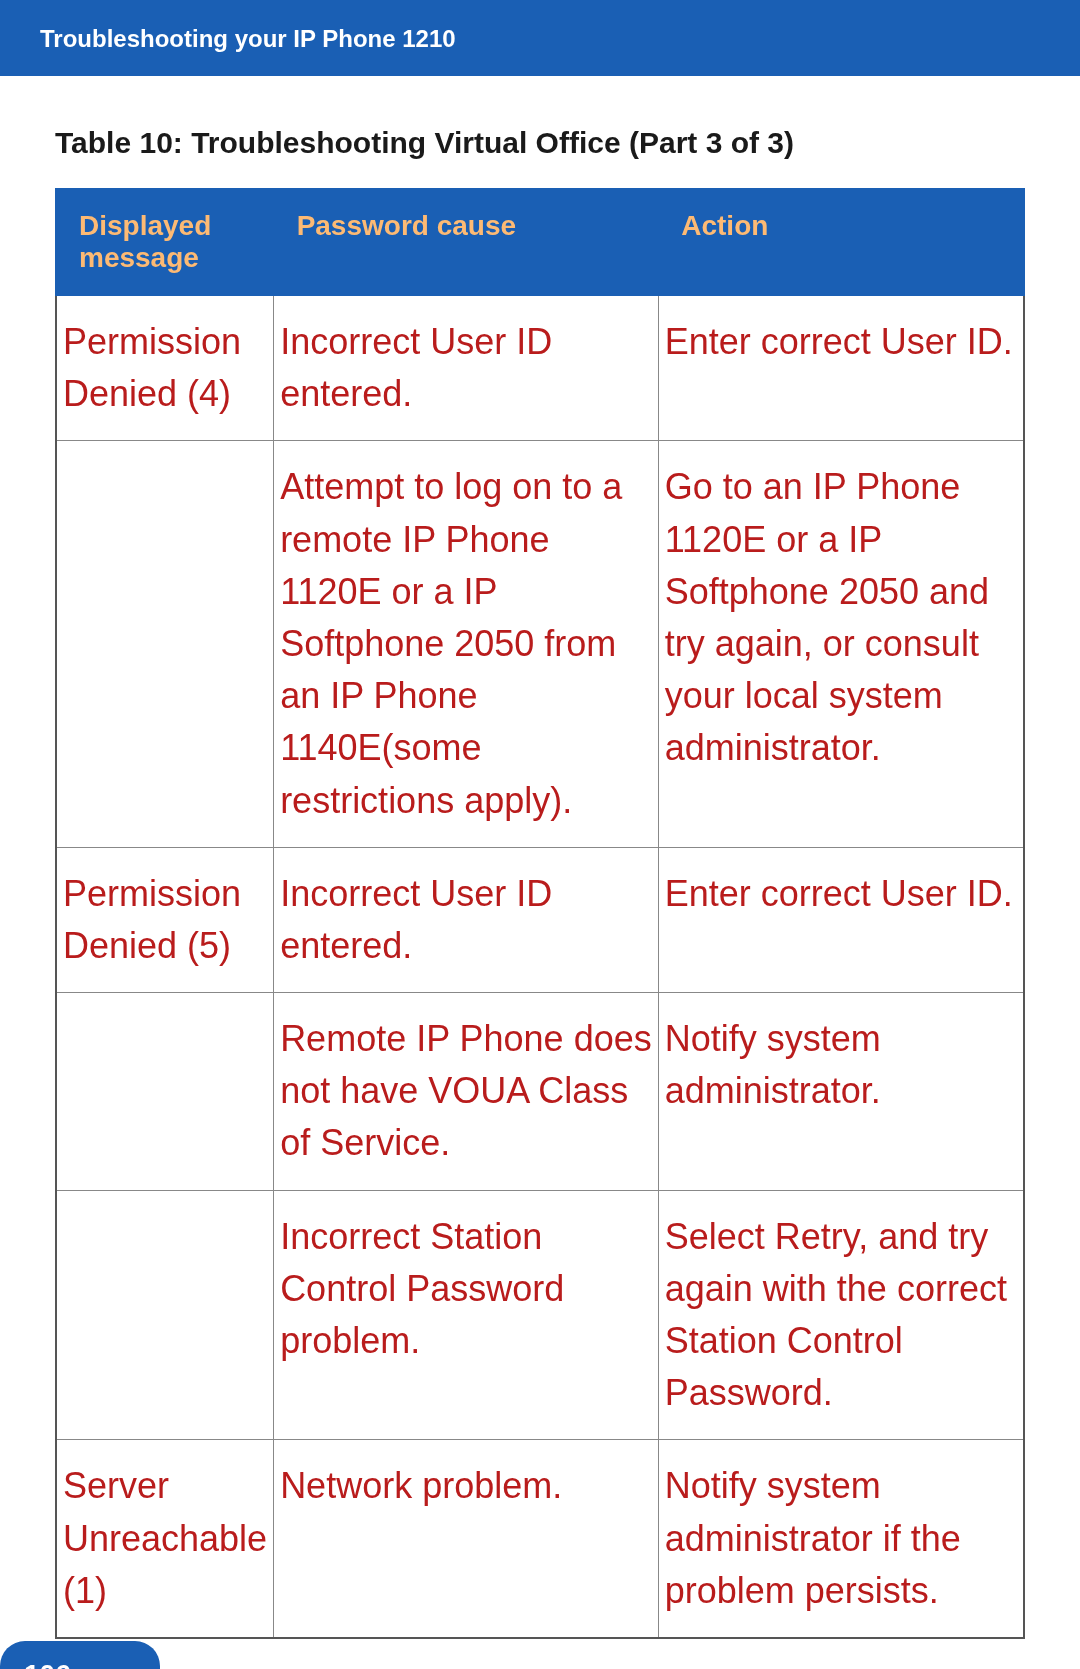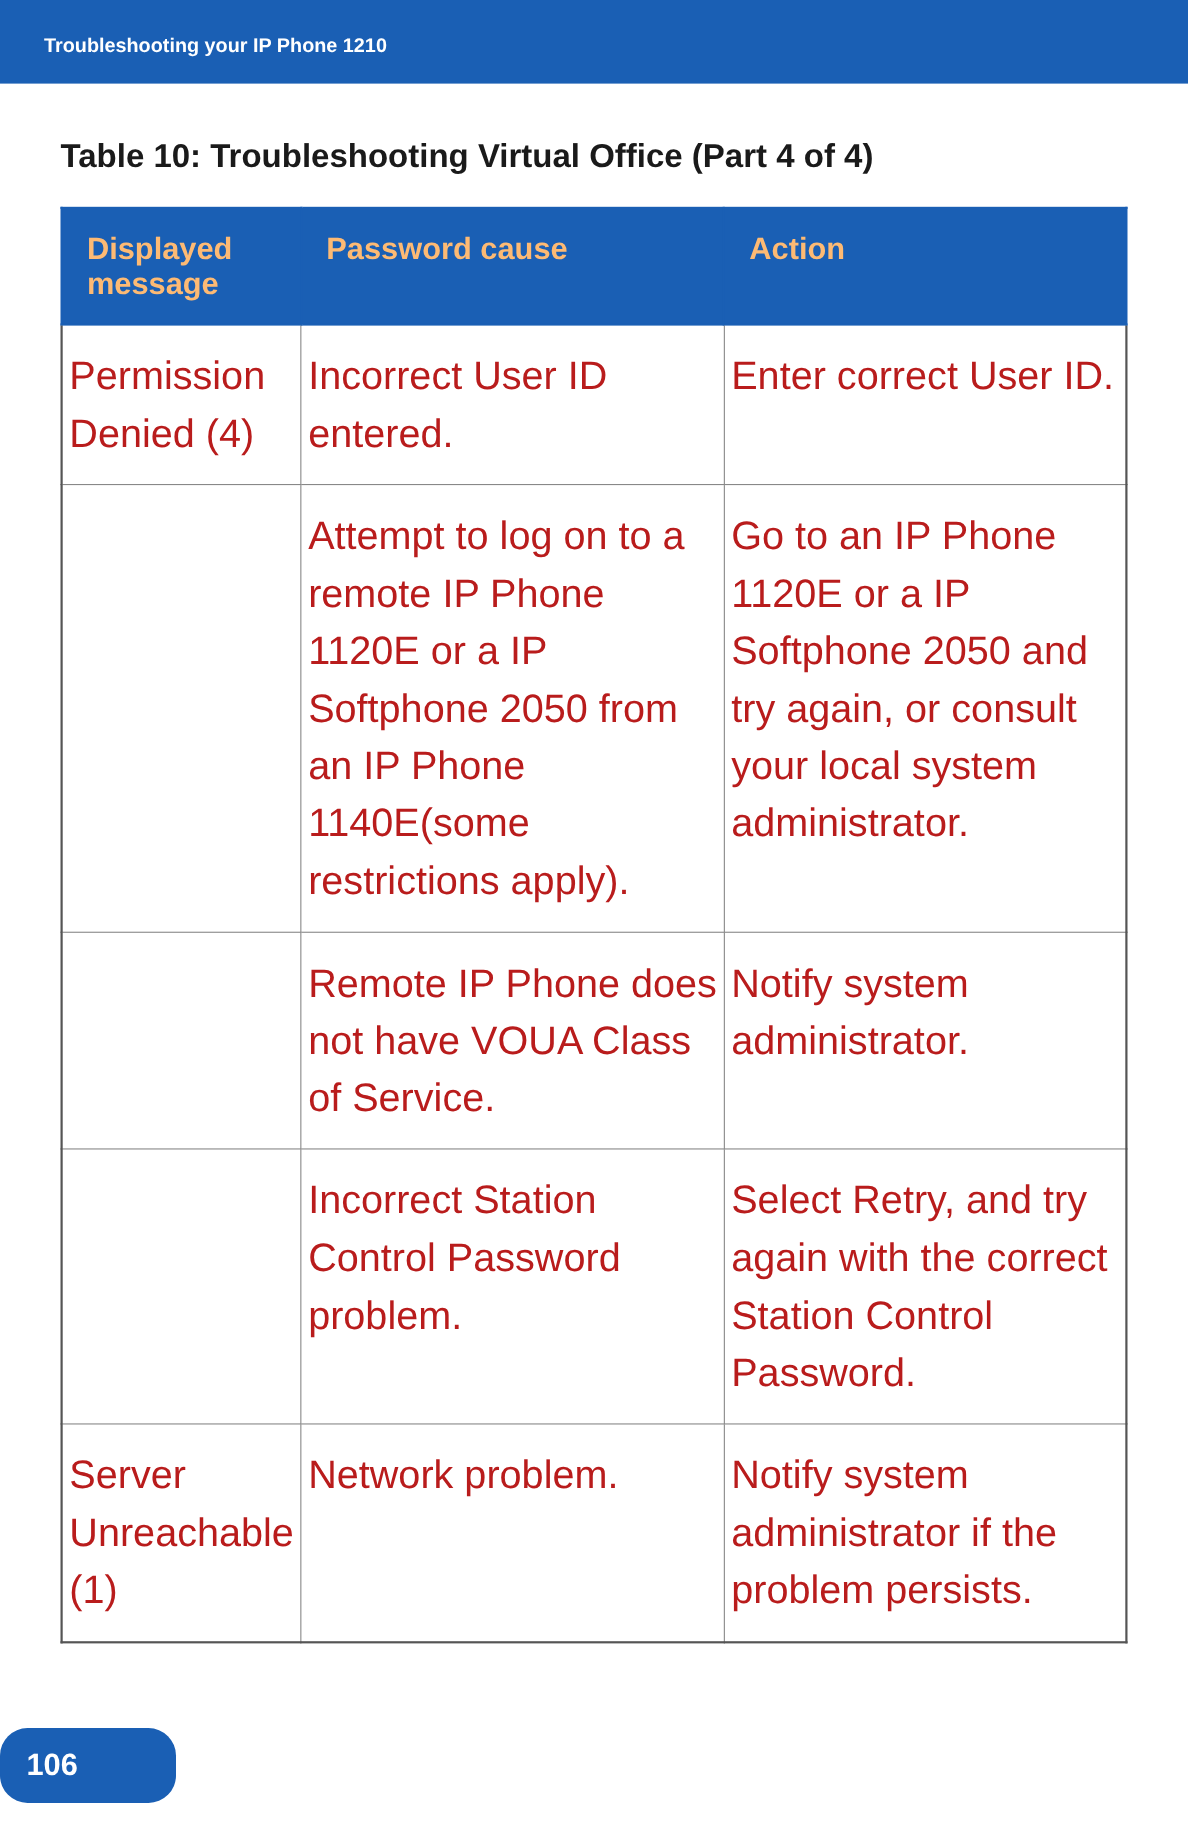--- a/index.html
+++ b/index.html
@@ -19,21 +19,21 @@
     }
 
     .header-bar {
       background-color: #1a5fb4;
       padding: 22px 40px;
       margin-bottom: 0;
     }
 
     .header-bar-title {
       color: #ffffff;
-      font-size: 18px;
+      font-size: 24px;
       font-weight: bold;
     }
 
     .page-content {
       padding: 50px 55px 100px 55px;
     }
 
     .table-title {
       font-size: 30px;
       font-weight: bold;
@@ -96,40 +96,45 @@
     }
   </style>
 </head>
 <body>
 
 <div class="header-bar">
   <span class="header-bar-title">Troubleshooting your IP Phone 1210</span>
 </div>
 
 <div class="page-content">
-  <div class="table-title">Table 10: Troubleshooting Virtual Office (Part 4 of 4)</div>
+  <div class="table-title">Table 10: Troubleshooting Virtual Office (Part 3 of 3)</div>
 
   <table>
     <thead>
       <tr>
         <th class="col-displayed">Displayed message</th>
         <th class="col-probable">Password cause</th>
         <th class="col-action">Action</th>
       </tr>
     </thead>
     <tbody>
       <tr>
         <td class="col-displayed">Permission Denied (4)</td>
         <td class="col-probable">Incorrect User ID entered.</td>
         <td class="col-action">Enter correct User ID.</td>
       </tr>
       <tr>
         <td class="col-displayed"></td>
         <td class="col-probable">Attempt to log on to a remote IP Phone 1120E or a IP Softphone 2050 from an IP Phone 1140E(some restrictions apply).</td>
         <td class="col-action">Go to an IP Phone 1120E or a IP Softphone 2050 and try again, or consult your local system administrator.</td>
+      </tr>
+      <tr>
+        <td class="col-displayed">Permission Denied (5)</td>
+        <td class="col-probable">Incorrect User ID entered.</td>
+        <td class="col-action">Enter correct User ID.</td>
       </tr>
       <tr>
         <td class="col-displayed"></td>
         <td class="col-probable">Remote IP Phone does not have VOUA Class of Service.</td>
         <td class="col-action">Notify system administrator.</td>
       </tr>
       <tr>
         <td class="col-displayed"></td>
         <td class="col-probable">Incorrect Station Control Password problem.</td>
         <td class="col-action">Select Retry, and try again with the correct Station Control Password.</td>

